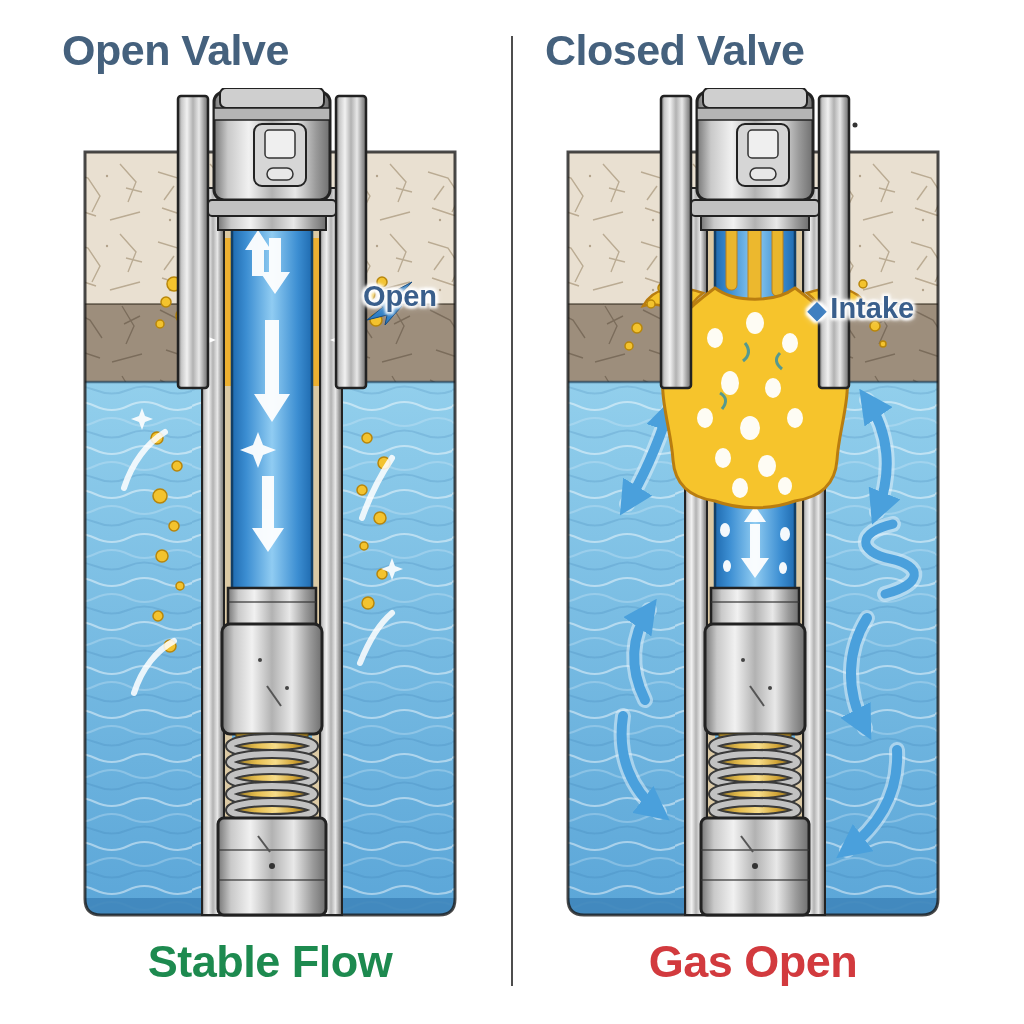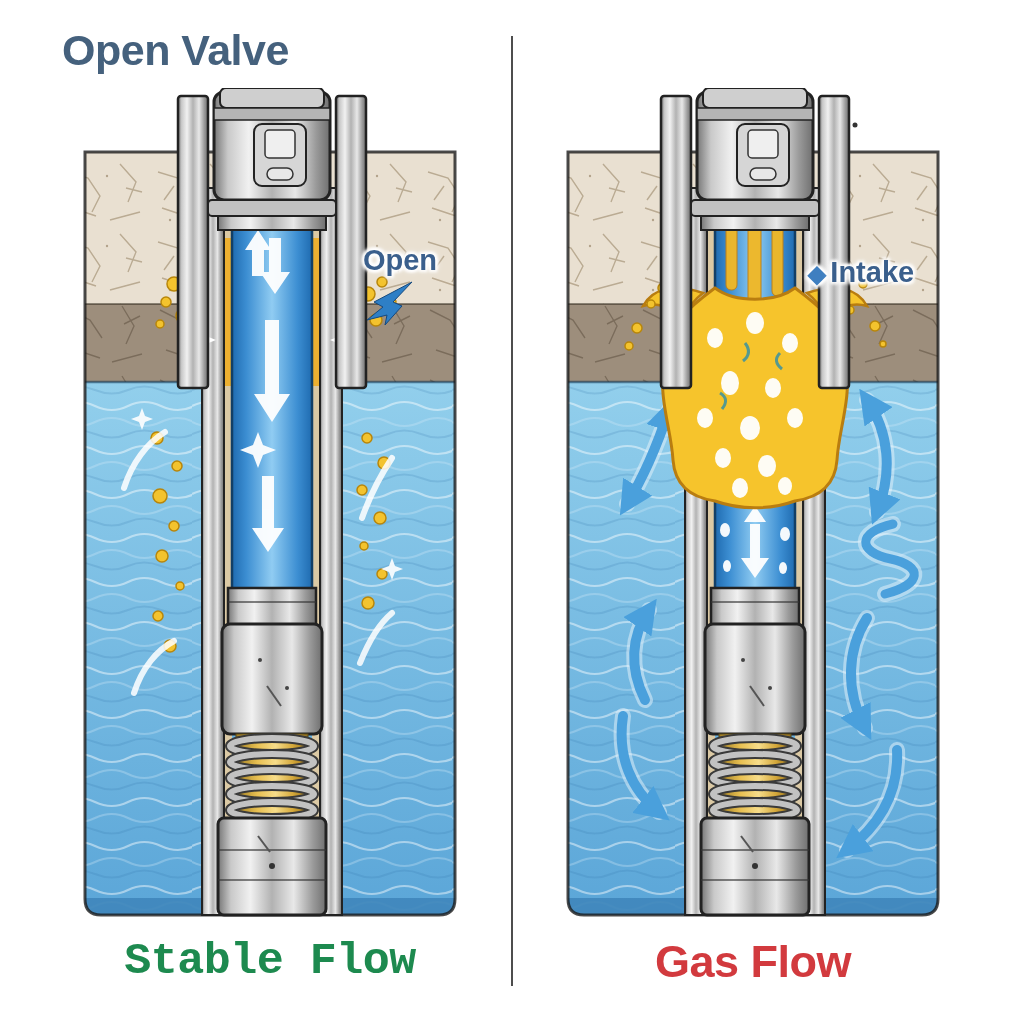--- a/index.html
+++ b/index.html
@@ -13,40 +13,42 @@
   }
   .panel-title{
     position:absolute;top:26px;width:416px;text-align:left;
     font-size:43px;font-weight:bold;letter-spacing:-0.5px;
     color:var(--title_color,#45617d);
   }
   .panel-caption{
     position:absolute;top:936px;width:416px;text-align:center;
     font-size:45px;font-weight:bold;letter-spacing:-0.5px;
   }
-  .panel-caption.green{color:var(--stable_color,#1d8a4f);font-family:Liberation Mono, monospace;}
+  .panel-caption.green{color:var(--stable_color,#1d8a4f);}
   .panel-caption.red{color:var(--gaslock_color,#d23a3e);}
   .panel{position:absolute;top:88px;width:440px;height:840px;}
   .panel svg{position:absolute;left:0;top:0;}
   .anno{
     position:absolute;transform:translate(-50%,-50%);
     font-size:29px;font-weight:bold;color:var(--annotation_color,#3a5f8c);
     white-space:nowrap;
     text-shadow:0 0 5px #fff,0 0 8px #fff,2px 2px 3px #fff,-2px -2px 3px #fff,2px -2px 3px #fff,-2px 2px 3px #fff;
+    margin-top:36px;
   }
   .anno .diamond{color:#3f7fc0;font-size:24px;margin-right:4px;}
 </style>
 </head>
 <body>
 
 <div class="stage">
 
   <div class="divider"></div>
 
   <div class="panel-title" style="left:62px">Open Valve</div>
+  <div class="panel-title" style="left:545px">Closed Valve</div>
 
   <div class="panel" style="left:62px">
     <svg width="440" height="840" viewBox="0 0 440 840">
       <defs>
         <clipPath id="blkL">
             <path d="M23,64 H393 V811 Q393,827 377,827 H39 Q23,827 23,811 Z"></path>
           </clipPath>
         <linearGradient id="metalL" x1="0" y1="0" x2="1" y2="0">
           <stop offset="0" stop-color="#767676"></stop>
             <stop offset="0.12" stop-color="#c9c9c9"></stop>
@@ -448,15 +450,15 @@
 
       <circle cx="310" cy="37" r="2.5" fill="#333"></circle>
     </svg>
 
     <div class="anno" style="left:316px;top:184px">
       <span class="diamond">◆</span><span>Intake</span>
     </div>
   </div>
 
   <div class="panel-caption green" style="left:62px">Stable Flow</div>
-  <div class="panel-caption red" style="left:545px">Gas Flow</div>
+  <div class="panel-caption red" style="left:545px">Gas Open</div>
 
 </div>
 
 </body></html>

